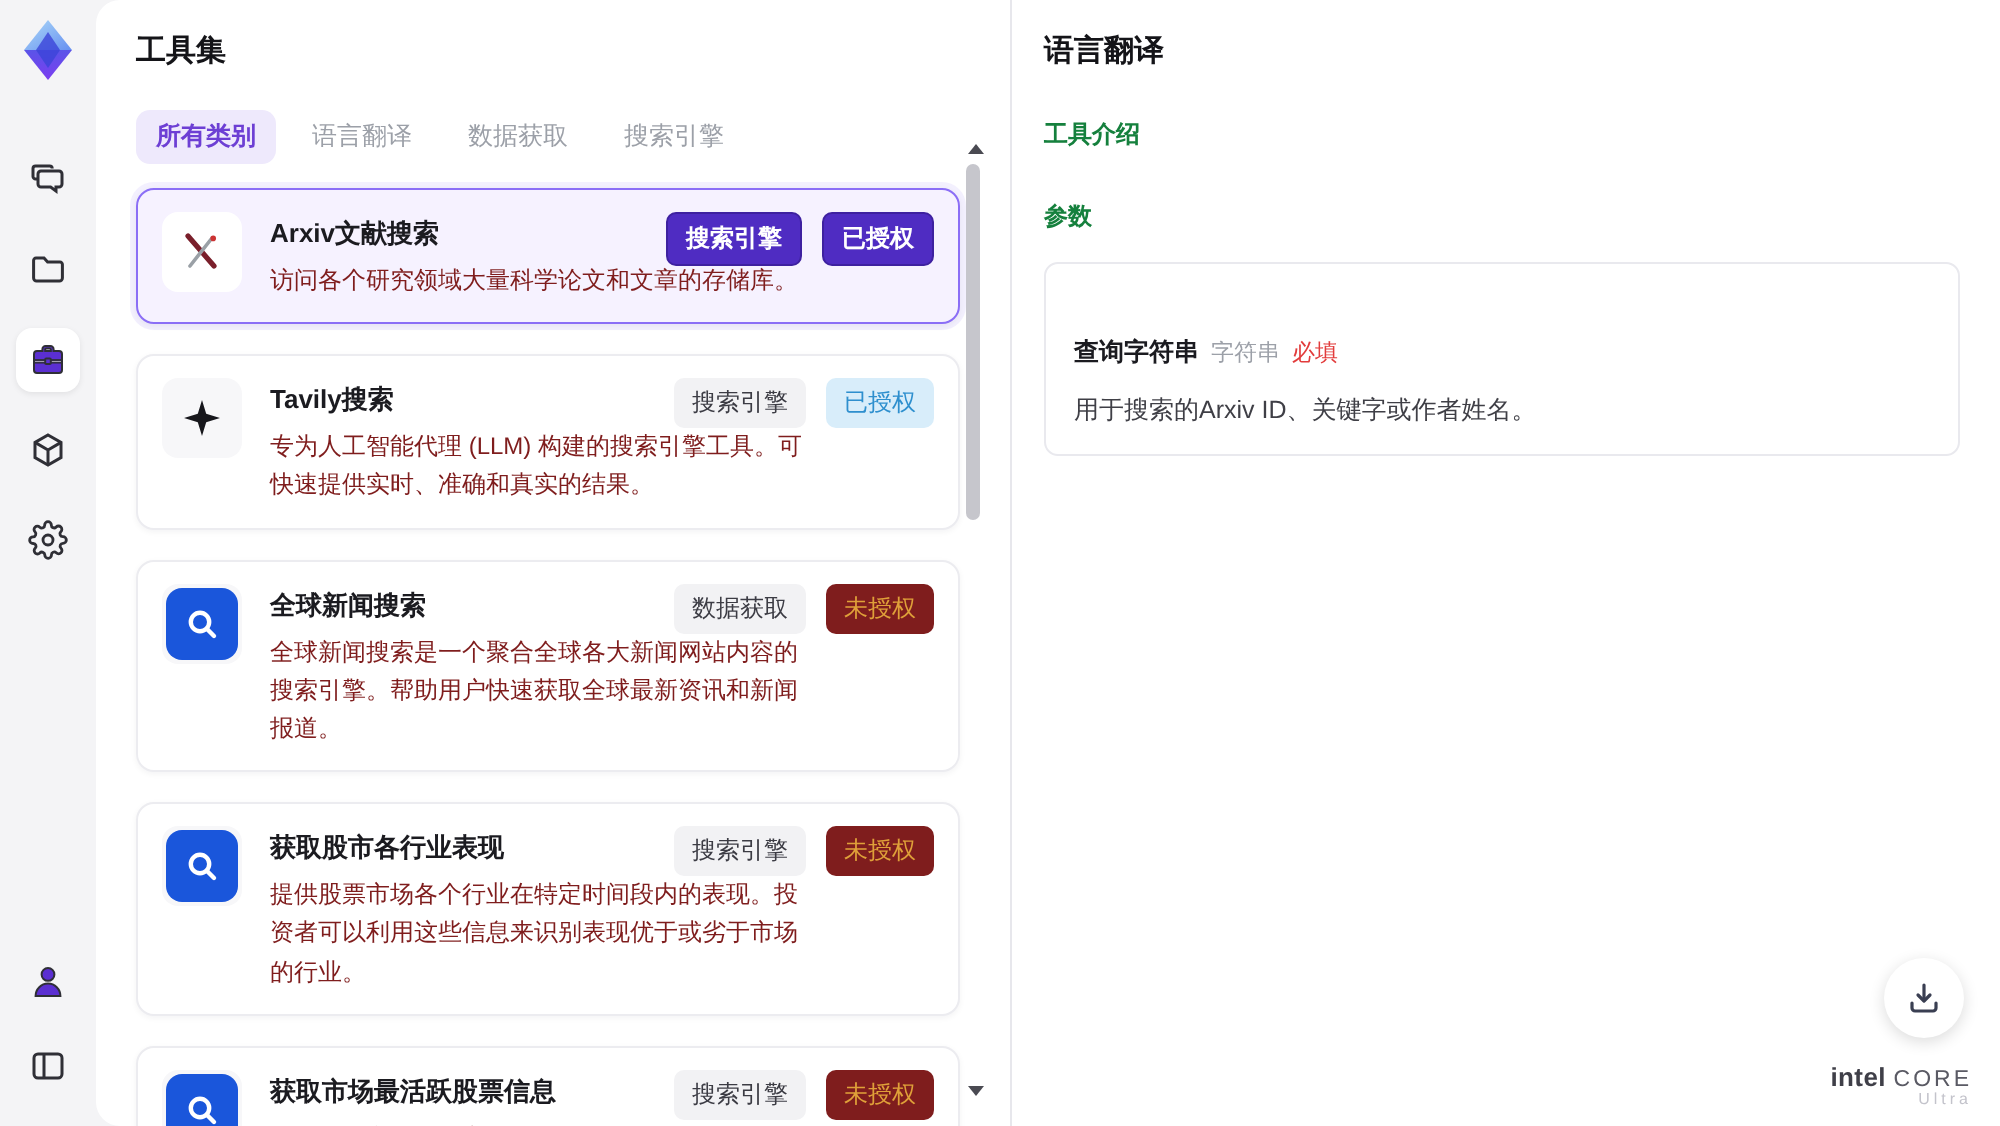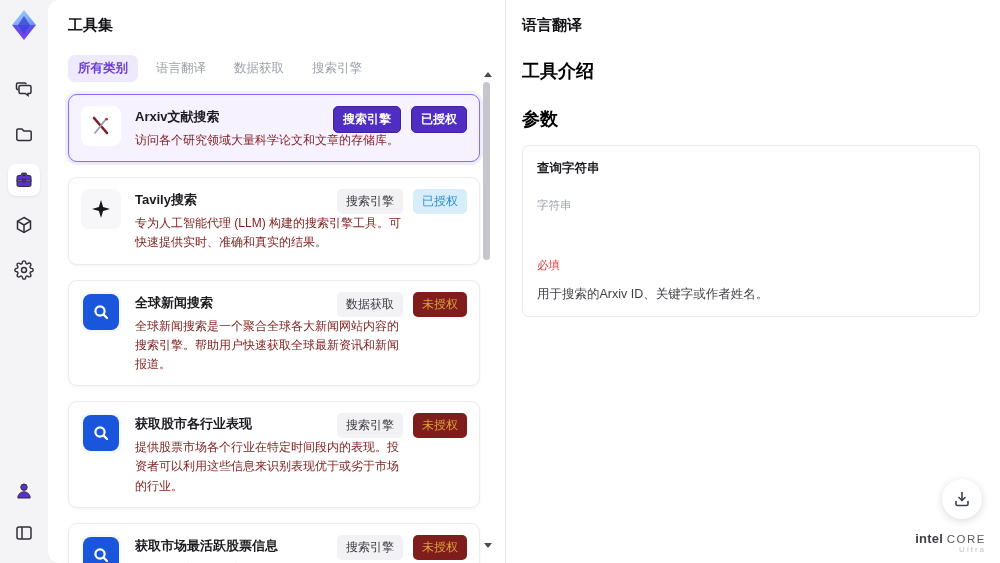--- a/index.html
+++ b/index.html
@@ -53,24 +53,24 @@
   .vscroll { position:absolute; left:433px; top:72px; width:12px; height:476px; }
   .vs-up, .vs-down { position:absolute; left:3px; width:0; height:0; border-left:4px solid transparent; border-right:4px solid transparent; }
   .vs-up { top:0; border-bottom:5px solid #4a4a52; }
   .vs-down { bottom:0; border-top:5px solid #4a4a52; }
   .vs-thumb { position:absolute; left:2px; top:10px; width:7px; height:178px; background:#c6c6cc; border-radius:4px; }
 
   
   .detail-panel { position:absolute; left:457px; top:0; right:0; height:563px;
     border-left:1px solid #e7e7ec; padding:16px 20px 0 16px; background:#ffffff; }
   .detail-title { font-size:15px; font-weight:bold; color:#141418; }
-  .section-h { font-size:18px; font-weight:bold; color:#000000; margin-top:24px; }
+  .section-h { font-size:12px; font-weight:bold; color:#15803d; margin-top:24px; }
   .info-box { margin-top:14px; background:#ffffff; border:1px solid #e9e9ee; border-radius:7px;
     padding:12px 14px; font-size:12.5px; color:#3f3f46; line-height:1.6; }
-  .param-line { display:flex; align-items:baseline; gap:18px;flex-direction:column; }
+  .param-line { display:flex; align-items:baseline; gap:6px; }
   .param-name { font-size:12.5px; font-weight:bold; color:#1b1b20; }
   .param-type { font-size:11.5px; color:#9ca0a8; }
   .param-req { font-size:11.5px; color:#e23c3c;margin-top:24px; }
   .param-desc { margin-top:9px; font-size:12.5px; color:#3f3f46; }
 
   
   .dl-fab { position:absolute; right:18px; bottom:44px; width:40px; height:40px; border-radius:50%;
     background:#ffffff; box-shadow:0 2px 8px rgba(0,0,0,.14); display:flex; align-items:center; justify-content:center; cursor:pointer; }
   .brand { position:absolute; right:14px; bottom:8px; text-align:right; line-height:1.1; }
   .brand-main { font-size:13px; color:#3f3f48; font-weight:bold; letter-spacing:.2px; }

